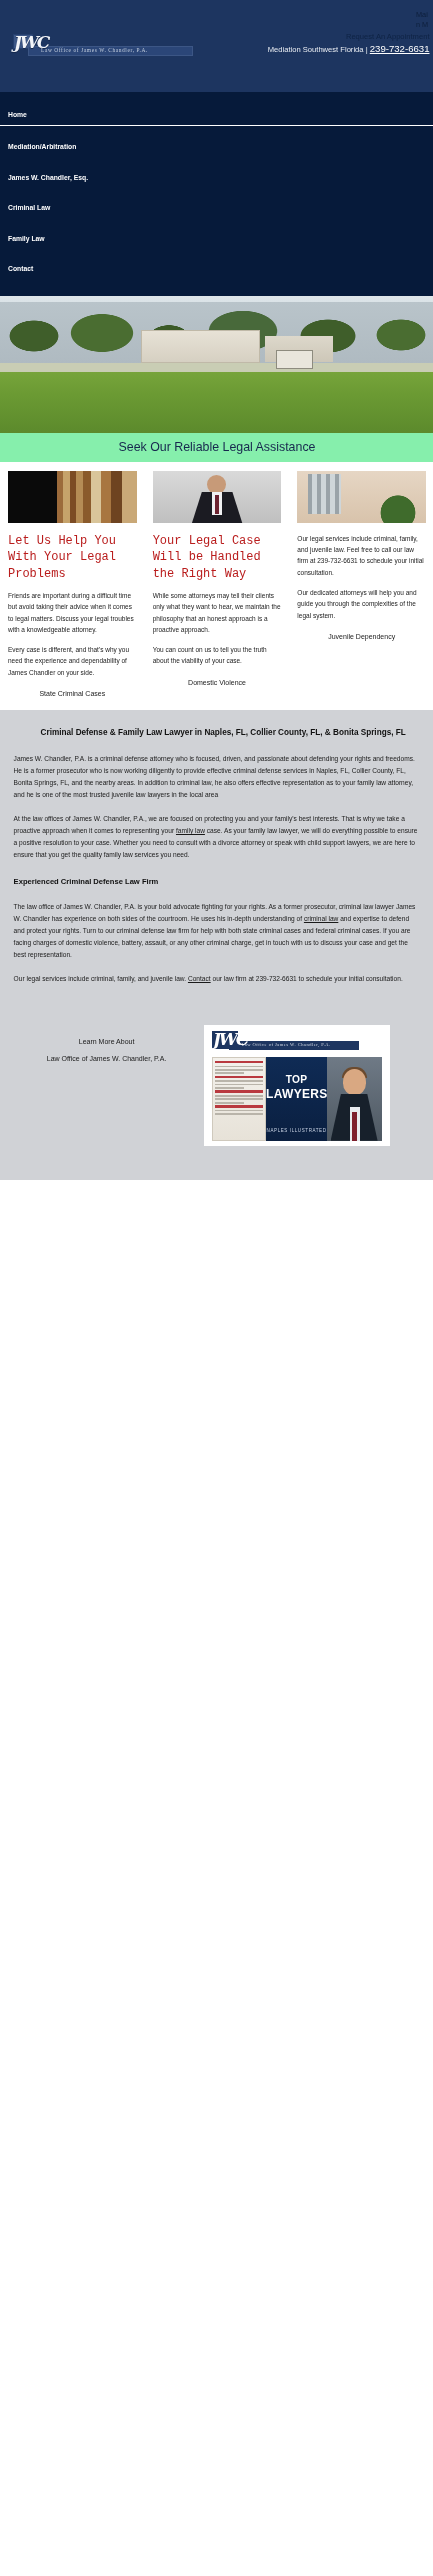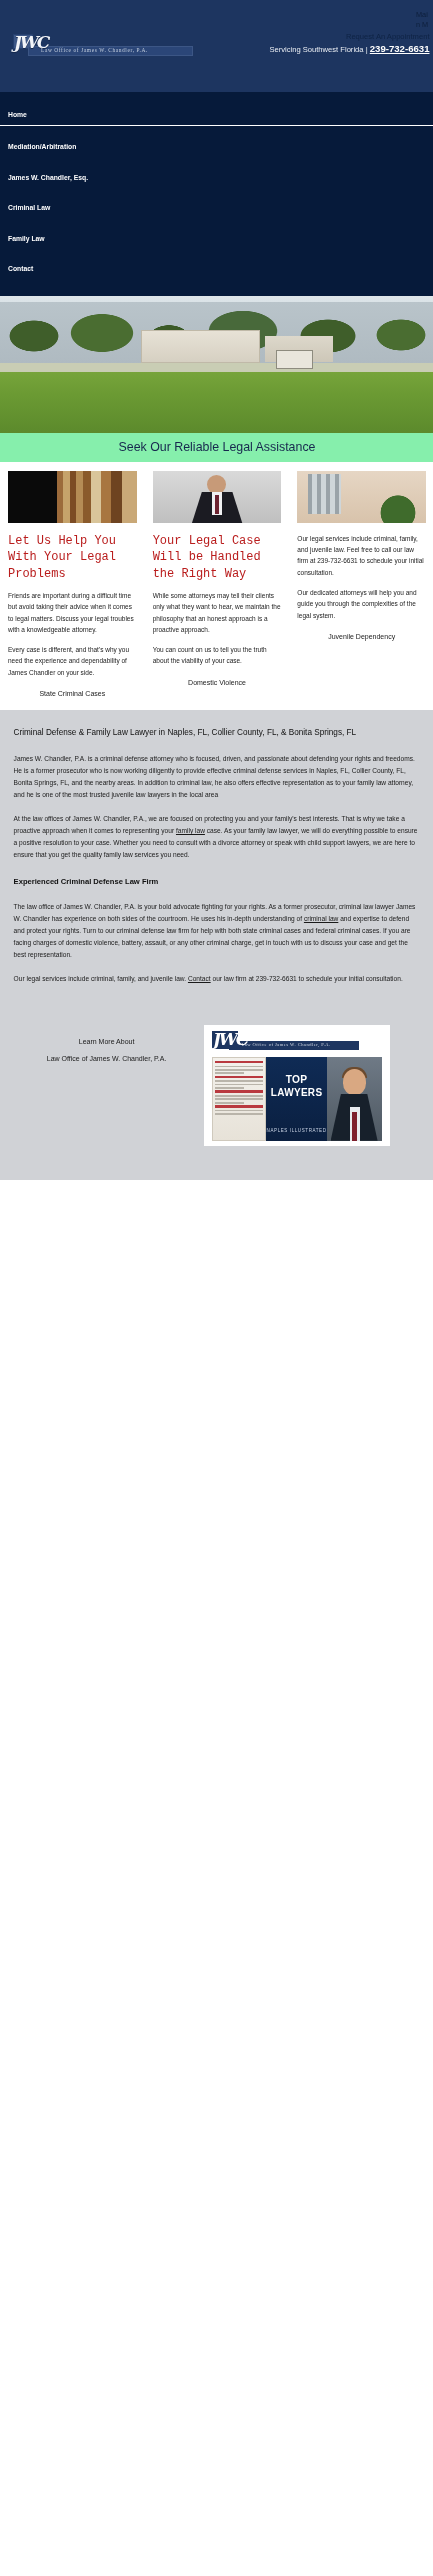--- a/index.html
+++ b/index.html
@@ -104,21 +104,21 @@
   .servicing-line {
     color: #e9edf3;
     font-size: 7.6px;
     line-height: 10.7px;
     margin-top: 1.7px;
   }
   .phone-link {
     color: #ffffff;
     font-size: 9.6px;
     text-decoration: underline;
-    font-weight: bold;
+    font-weight: normal;
   }
 
   
   .nav {
     background: #061a3a;
     padding: 12.4px 0 17px 0;
   }
   .nav-item {
     display: block;
     padding: 5.6px 6.8px 5.6px 8px;
@@ -280,23 +280,24 @@
   }
 
   
   .article {
     background: #d0d2d6;
     padding: 17px 13.6px 13.6px 13.6px;
   }
   .article h2 {
     color: #111111;
     font-size: 8.2px;
-    font-weight: normal;
+    font-weight: bold;
     line-height: 12.4px;
     margin-bottom: 13.6px;
+    margin-left: 27px;
   }
   .article h3 {
     color: #111111;
     font-size: 7.6px;
     font-weight: bold;
     line-height: 12.4px;
     margin: 14.7px 0 12.4px 0;
   }
   .article p {
     color: #1a1a1a;
@@ -371,22 +372,22 @@
   .award-mag-row.short { width: 60%; }
   .award-top {
     width: 61px; height: 84px; position: relative;
     background: linear-gradient(#0f2b55, #0a1f40);
   }
   .award-top .tl1 {
     position: absolute; top: 17px; left: 0; right: 0; text-align: center;
     color: #ffffff; font-size: 10.2px; font-weight: bold; letter-spacing: 0.3px;
   }
   .award-top .tl2 {
-    position: absolute; top: 30.5px; left: 0; right: 0; text-align: center;
-    color: #ffffff; font-size: 10px; font-weight: bold; letter-spacing: 0.3px;
+    position: absolute; top: 30.5px; left: 0; right: 0; 
+    color: #ffffff; font-size: 12px; font-weight: bold; letter-spacing: 0.3px;
   }
   .award-top .tl3 {
     position: absolute; bottom: 8px; left: 0; right: 0; text-align: center;
     color: #c9d3e4; font-size: 4.5px; letter-spacing: 0.6px;
   }
   .award-photo {
     width: 55px; height: 84px; position: relative;
     background: linear-gradient(#6f7a86, #4e5862);
     overflow: hidden;
   }
@@ -427,21 +428,21 @@
     <a class="logo-wrap" href="#">
       <span class="logo-badge"></span>
       <span class="logo-bar"></span>
       <span class="logo-monogram">JWC</span>
       <span class="logo-bar-text">Law Office of James W. Chandler, P.A.</span>
     </a>
 
     <div class="header-right">
       <a class="appointment-link" href="#">Request An Appointment</a>
       <div class="servicing-line">
-        <span>Servicing Southwest Florida |</span>
+        <span>Mediation Southwest Florida |</span>
         <a class="phone-link" href="#">239-732-6631</a>
       </div>
     </div>
   </header>
 
   <nav class="nav">
     <a class="nav-item active" href="#">Home</a>
     <div class="nav-spacer"></div>
     <a class="nav-item" href="#">Mediation/Arbitration</a>
     <div class="nav-spacer"></div>

